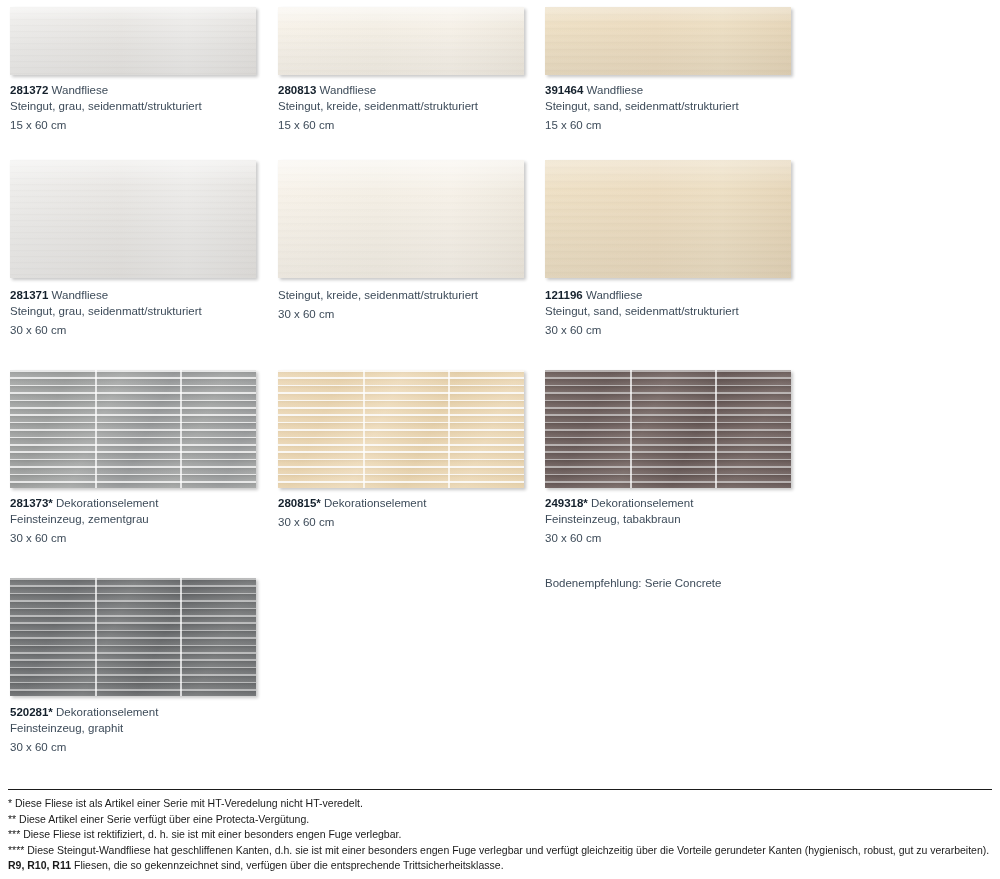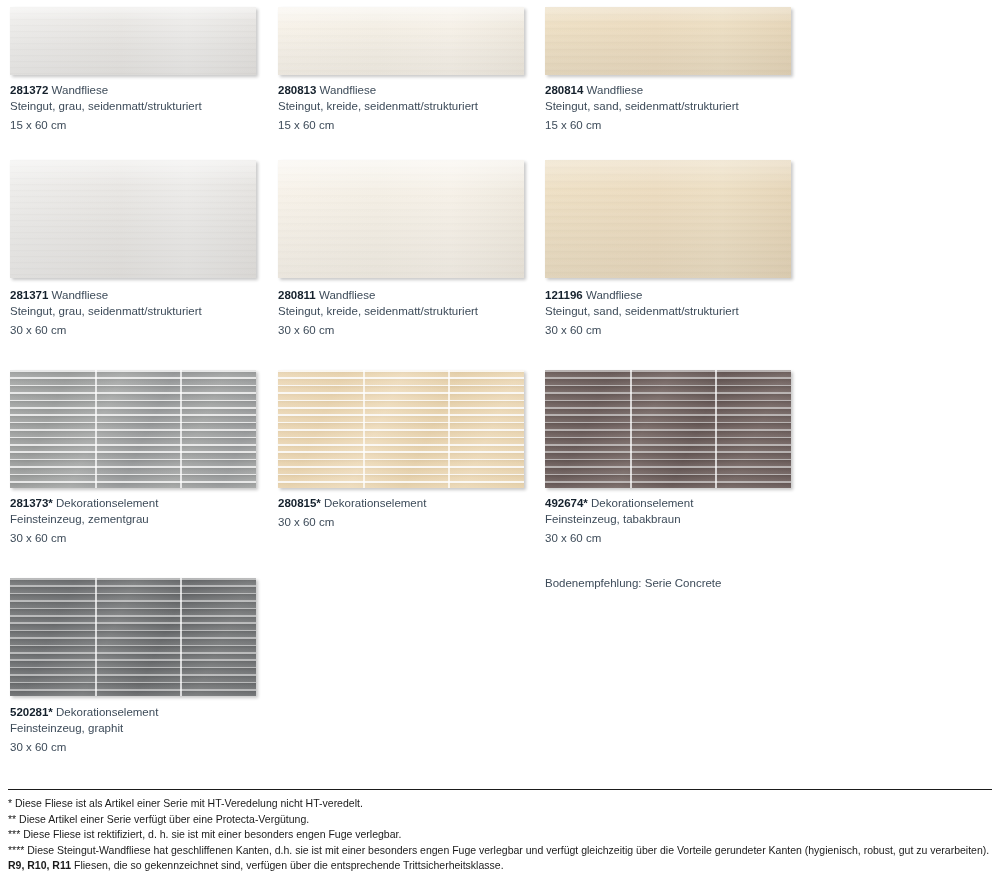--- a/index.html
+++ b/index.html
@@ -175,37 +175,36 @@
       </div>
       <div class="caption" style="position: absolute; left: 278px; top: 83px;">
         <div class="line1"><span class="artno">280813</span> <span class="ptype">Wandfliese</span></div>
         <div class="line2">Steingut, kreide, seidenmatt/strukturiert</div>
         <div class="line3">15 x 60 cm</div>
       </div>
       <div class="tile size-15x60" style="position: absolute; left: 545px; top: 7px;">
         <div class="grain surf-sand"></div>
       </div>
       <div class="caption" style="position: absolute; left: 545px; top: 83px;">
-        <div class="line1"><span class="artno">280814</span> <span class="ptype">Wandfliese</span></div>
+        <div class="line1"><span class="artno">391464</span> <span class="ptype">Wandfliese</span></div>
         <div class="line2">Steingut, sand, seidenmatt/strukturiert</div>
         <div class="line3">15 x 60 cm</div>
       </div>
       <div class="tile size-30x60" style="position: absolute; left: 10px; top: 160px;">
         <div class="grain surf-grau"></div>
       </div>
       <div class="caption" style="position: absolute; left: 10px; top: 288px;">
         <div class="line1"><span class="artno">281371</span> <span class="ptype">Wandfliese</span></div>
         <div class="line2">Steingut, grau, seidenmatt/strukturiert</div>
         <div class="line3">30 x 60 cm</div>
       </div>
       <div class="tile size-30x60" style="position: absolute; left: 278px; top: 160px;">
         <div class="grain surf-kreide"></div>
       </div>
       <div class="caption" style="position: absolute; left: 278px; top: 288px;">
-        <div class="line1"><span class="artno">280811</span> <span class="ptype">Wandfliese</span></div>
         <div class="line2">Steingut, kreide, seidenmatt/strukturiert</div>
         <div class="line3">30 x 60 cm</div>
       </div>
       <div class="tile size-30x60" style="position: absolute; left: 545px; top: 160px;">
         <div class="grain surf-sand"></div>
       </div>
       <div class="caption" style="position: absolute; left: 545px; top: 288px;">
         <div class="line1"><span class="artno">121196</span> <span class="ptype">Wandfliese</span></div>
         <div class="line2">Steingut, sand, seidenmatt/strukturiert</div>
         <div class="line3">30 x 60 cm</div>
@@ -225,21 +224,21 @@
       </div>
       <div class="caption" style="position: absolute; left: 278px; top: 496px;">
         <div class="line1"><span class="artno">280815*</span> <span class="ptype">Dekorationselement</span></div>
         <div class="line3">30 x 60 cm</div>
       </div>
       <div class="tile deco" style="position: absolute; left: 545px; top: 370px;">
         <div class="grain surf-tabakbraun"></div>
         <div class="deco-joints"></div>
       </div>
       <div class="caption" style="position: absolute; left: 545px; top: 496px;">
-        <div class="line1"><span class="artno">492674*</span> <span class="ptype">Dekorationselement</span></div>
+        <div class="line1"><span class="artno">249318*</span> <span class="ptype">Dekorationselement</span></div>
         <div class="line2">Feinsteinzeug, tabakbraun</div>
         <div class="line3">30 x 60 cm</div>
       </div>
       <div class="tile deco" style="position: absolute; left: 10px; top: 578px;">
         <div class="grain surf-graphit"></div>
         <div class="deco-joints"></div>
       </div>
       <div class="caption" style="position: absolute; left: 10px; top: 705px;">
         <div class="line1"><span class="artno">520281*</span> <span class="ptype">Dekorationselement</span></div>
         <div class="line2">Feinsteinzeug, graphit</div>

